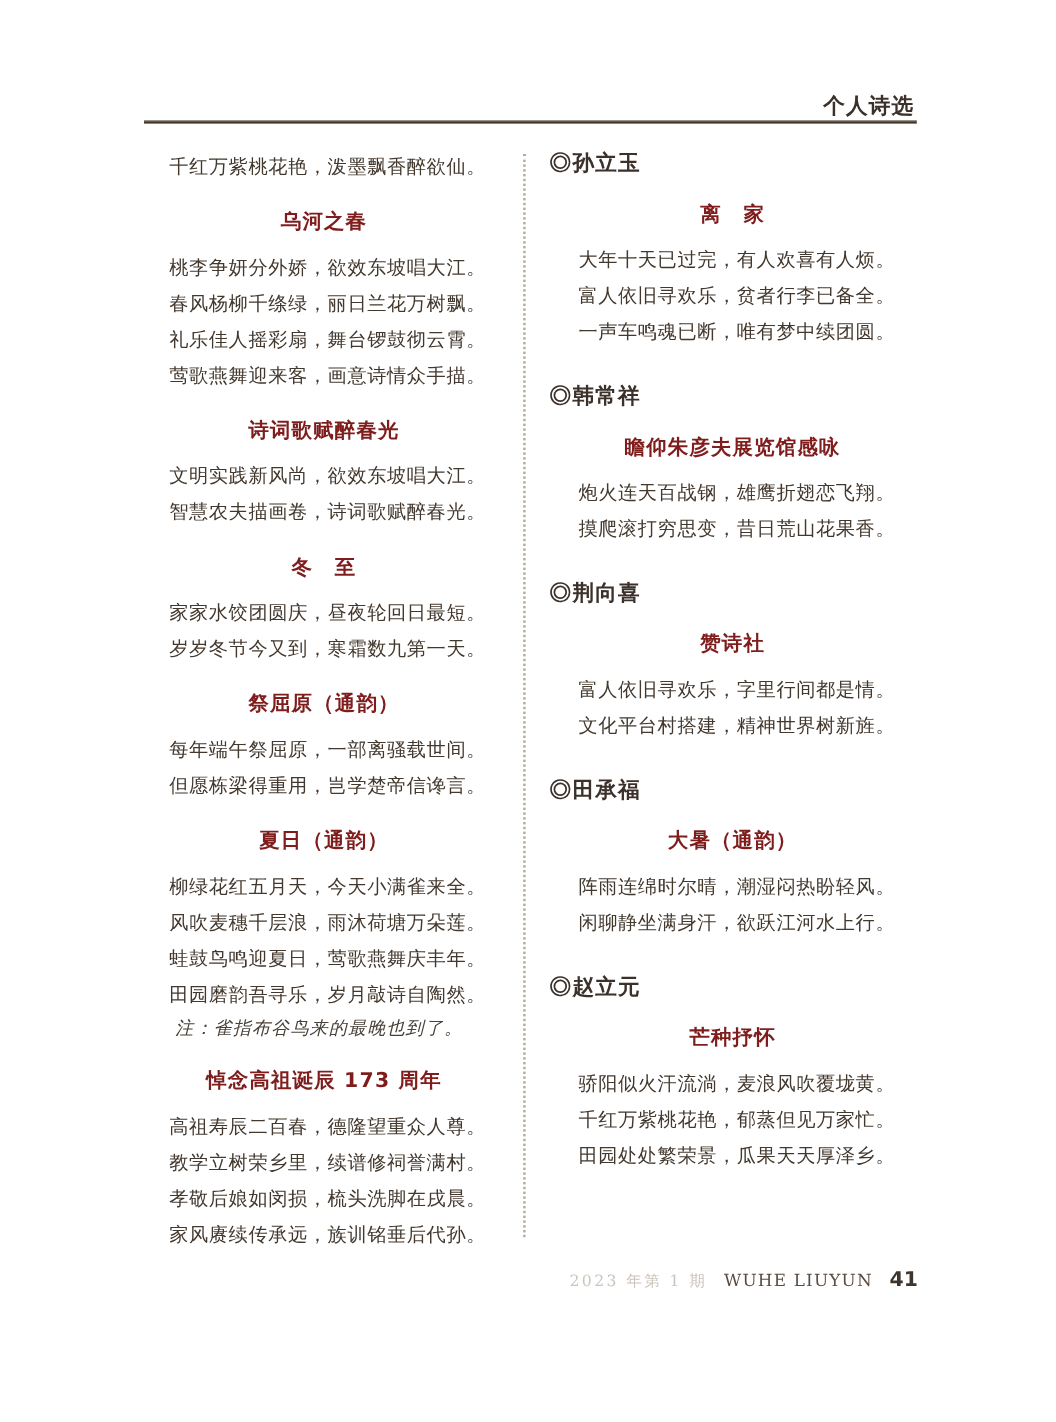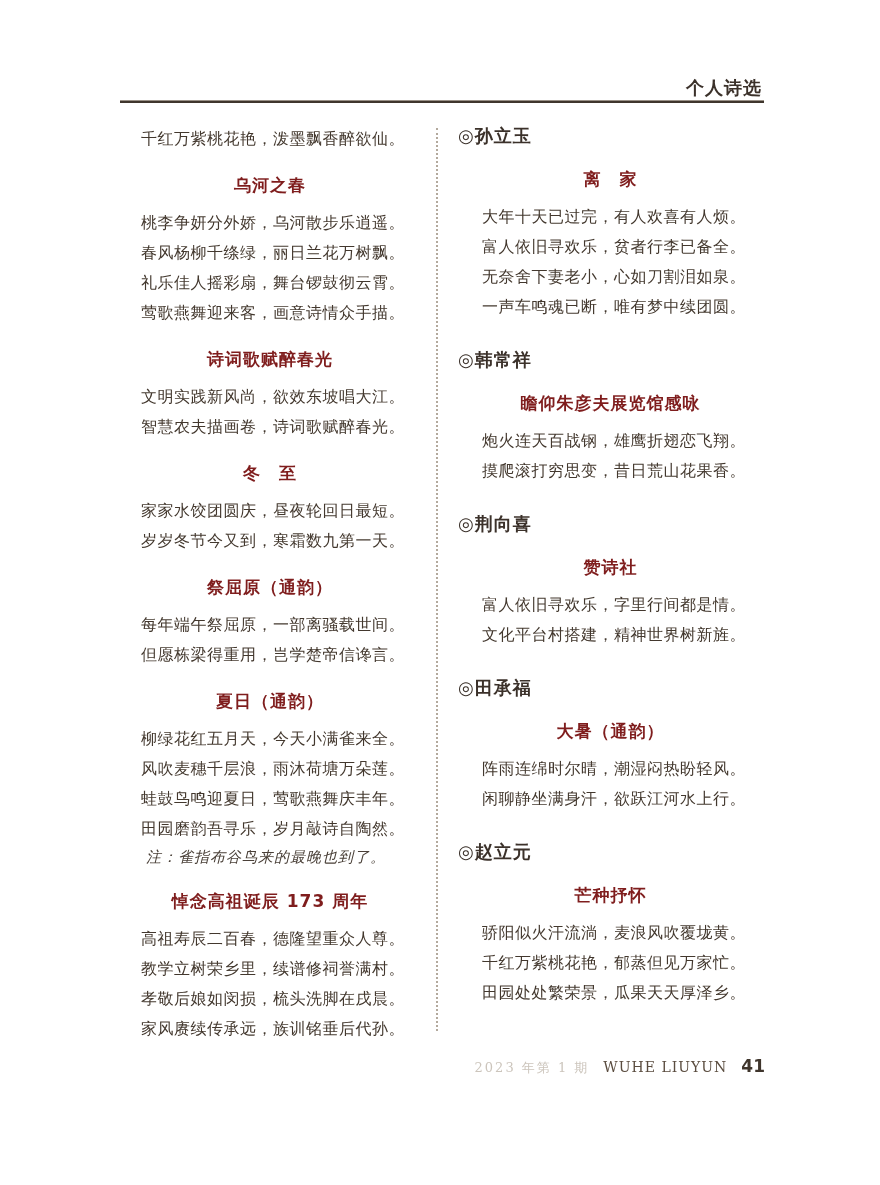--- a/index.html
+++ b/index.html
@@ -40,21 +40,21 @@
   .carryover { margin-bottom: 2px; }
   .poem-title {
     margin: 20px 0 12px; text-align: center;
     font-family: "DejaVu Sans", "Liberation Sans", sans-serif;
     font-weight: bold; font-size: 17px; color: #7f1d1d;
     letter-spacing: 1px; line-height: 22px;
   }
   .author {
     margin: 26px 0 8px; padding-left: 2px;
     font-weight: bold; font-size: 18px; color: #3b312a;
-    line-height: 24px; letter-spacing: 1px;
+    line-height: 24px; letter-spacing: 1px; font-family: Liberation Serif, serif;
   }
   .author.first { margin-top: 0; }
   .note {
     margin: 0; padding-left: 26px;
     font-style: italic; font-size: 15px; line-height: 26px;
     color: #4a4038; letter-spacing: 1px; white-space: nowrap;
   }
   
   .footer {
     position: absolute; right: 115px; bottom: 68px;
@@ -72,21 +72,21 @@
 
   <div class="header-title">个人诗选</div>
   <div class="header-rule"></div>
 
   <div class="columns">
 
     <div class="col-left">
       <p class="line carryover">千红万紫桃花艳，泼墨飘香醉欲仙。</p>
 
       <h2 class="poem-title">乌河之春</h2>
-      <p class="line">桃李争妍分外娇，乌河散步乐逍遥。</p>
+      <p class="line">桃李争妍分外娇，欲效东坡唱大江。</p>
       <p class="line">春风杨柳千绦绿，丽日兰花万树飘。</p>
       <p class="line">礼乐佳人摇彩扇，舞台锣鼓彻云霄。</p>
       <p class="line">莺歌燕舞迎来客，画意诗情众手描。</p>
 
       <h2 class="poem-title">诗词歌赋醉春光</h2>
       <p class="line">文明实践新风尚，欲效东坡唱大江。</p>
       <p class="line">智慧农夫描画卷，诗词歌赋醉春光。</p>
 
       <h2 class="poem-title">冬　至</h2>
       <p class="line">家家水饺团圆庆，昼夜轮回日最短。</p>
@@ -110,21 +110,20 @@
       <p class="line">家风赓续传承远，族训铭垂后代孙。</p>
     </div>
 
     <div class="divider"></div>
 
     <div class="col-right">
       <h3 class="author first">◎孙立玉</h3>
       <h2 class="poem-title">离　家</h2>
       <p class="line">大年十天已过完，有人欢喜有人烦。</p>
       <p class="line">富人依旧寻欢乐，贫者行李已备全。</p>
-      <p class="line">无奈舍下妻老小，心如刀割泪如泉。</p>
       <p class="line">一声车鸣魂已断，唯有梦中续团圆。</p>
 
       <h3 class="author">◎韩常祥</h3>
       <h2 class="poem-title">瞻仰朱彦夫展览馆感咏</h2>
       <p class="line">炮火连天百战钢，雄鹰折翅恋飞翔。</p>
       <p class="line">摸爬滚打穷思变，昔日荒山花果香。</p>
 
       <h3 class="author">◎荆向喜</h3>
       <h2 class="poem-title">赞诗社</h2>
       <p class="line">富人依旧寻欢乐，字里行间都是情。</p>

